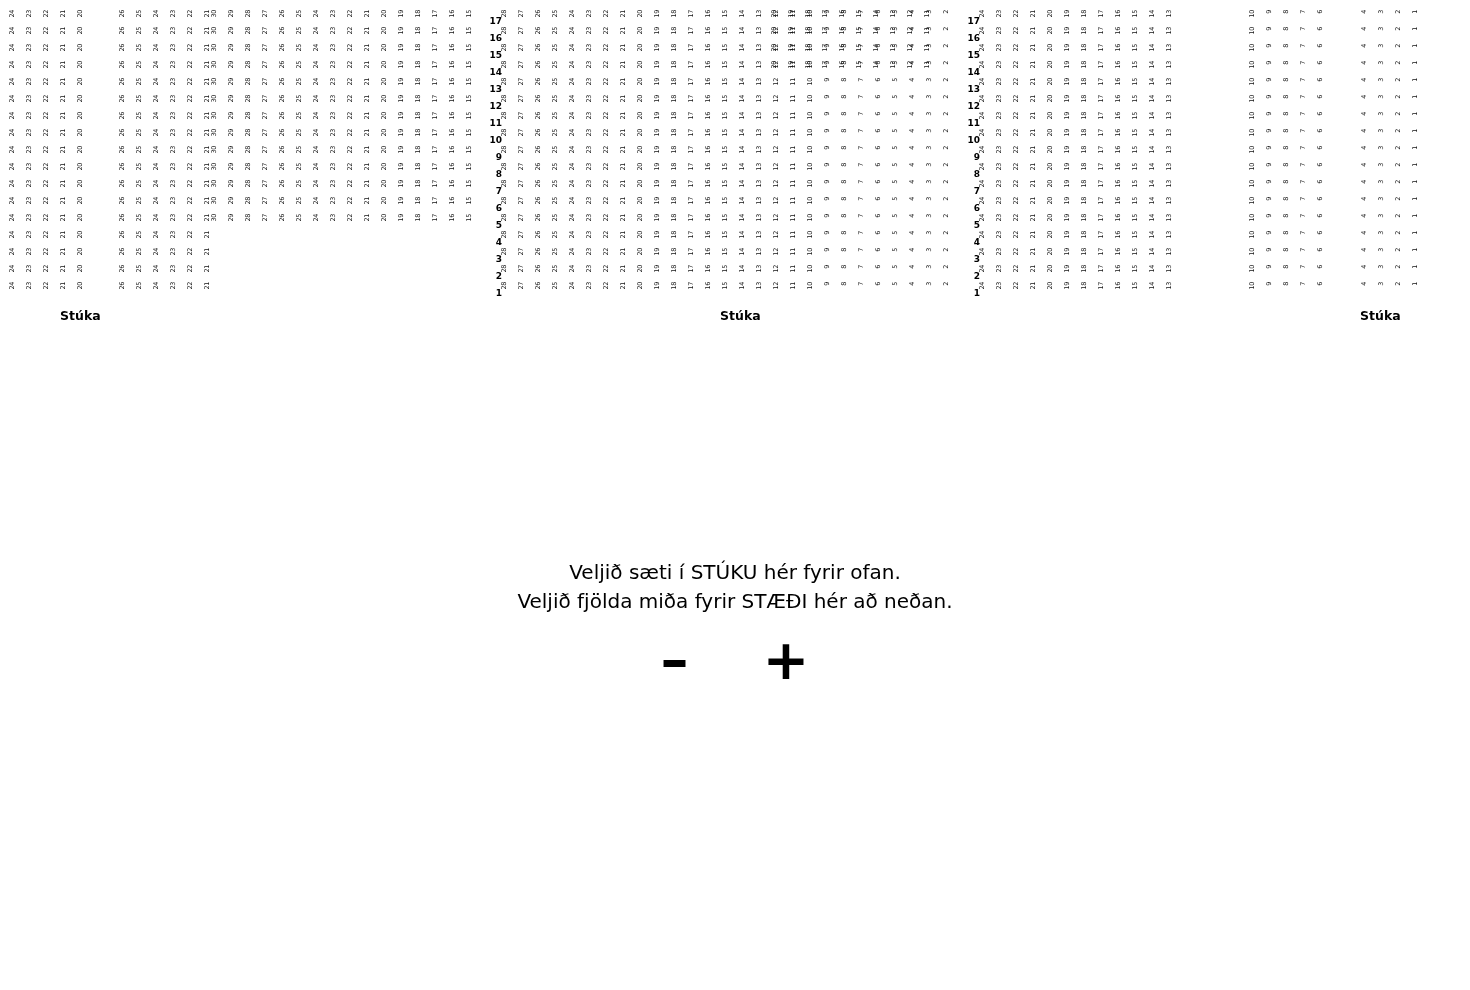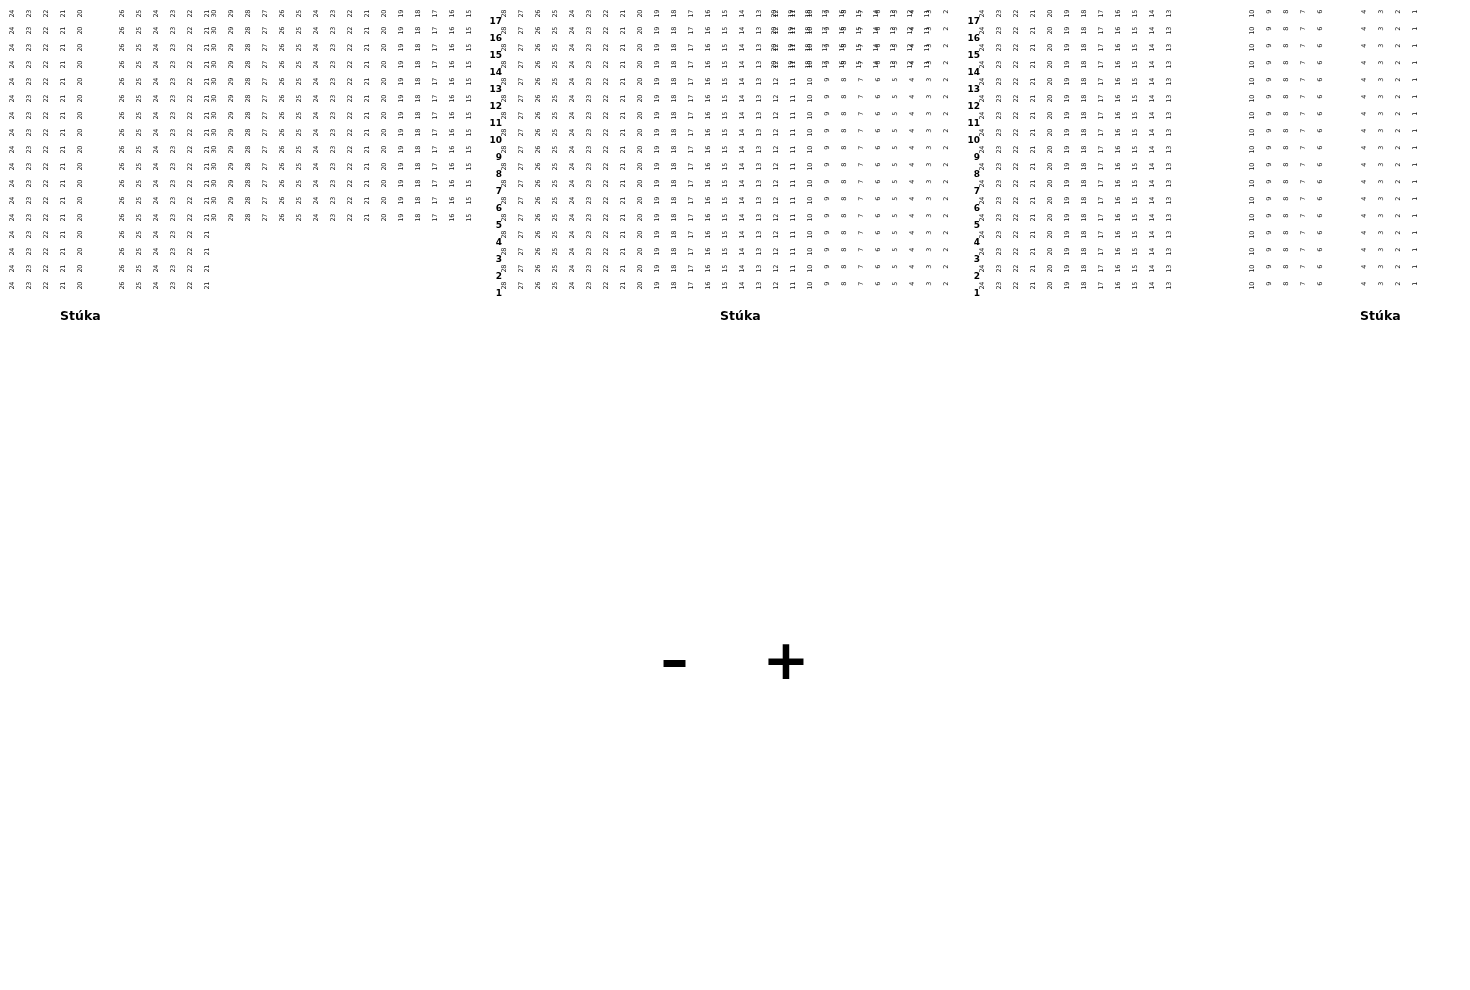--- a/index.html
+++ b/index.html
@@ -1408,19 +1408,23 @@
         <div class="rowlabel" style="left: 964px; top: 186px;">7</div>
         <div class="rowlabel" style="left: 964px; top: 203px;">6</div>
         <div class="rowlabel" style="left: 964px; top: 220px;">5</div>
         <div class="rowlabel" style="left: 964px; top: 237px;">4</div>
         <div class="rowlabel" style="left: 964px; top: 254px;">3</div>
         <div class="rowlabel" style="left: 964px; top: 271px;">2</div>
         <div class="rowlabel" style="left: 964px; top: 288px;">1</div>
       </div>
     </div>
 
+  <div class="instructions">
+    <div class="line">Veljið sæti í STÚKU hér fyrir ofan.</div>
+    <div class="line">Veljið fjölda miða fyrir STÆÐI hér að neðan.</div>
+  </div>
 
   <div class="qty-controls">
     <button class="qty-btn minus">–</button>
     <button class="qty-btn plus">+</button>
   </div>
 
 </div>
 
 </body></html>

